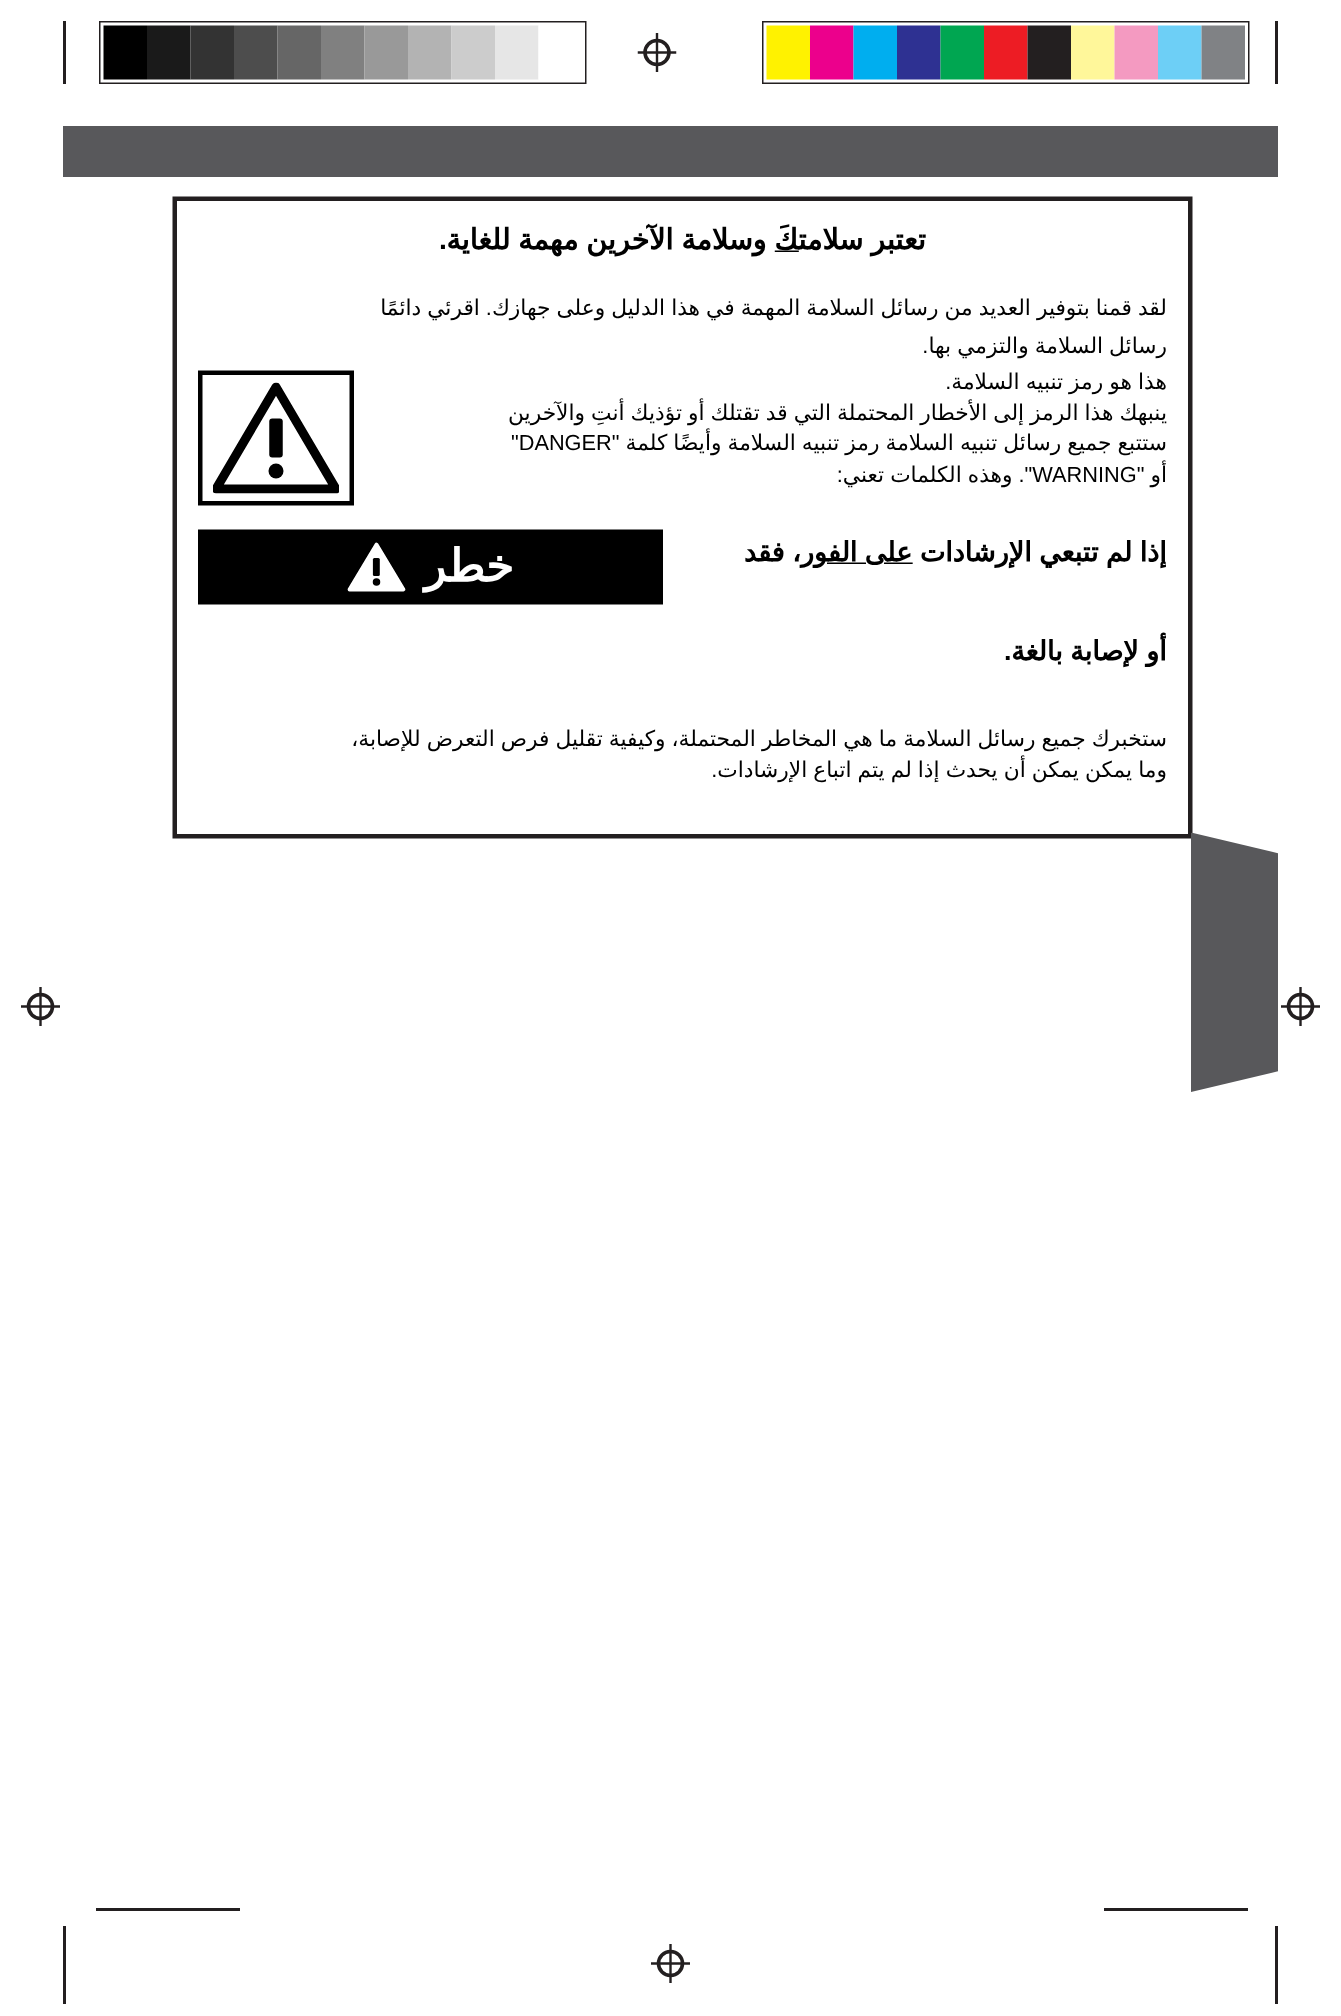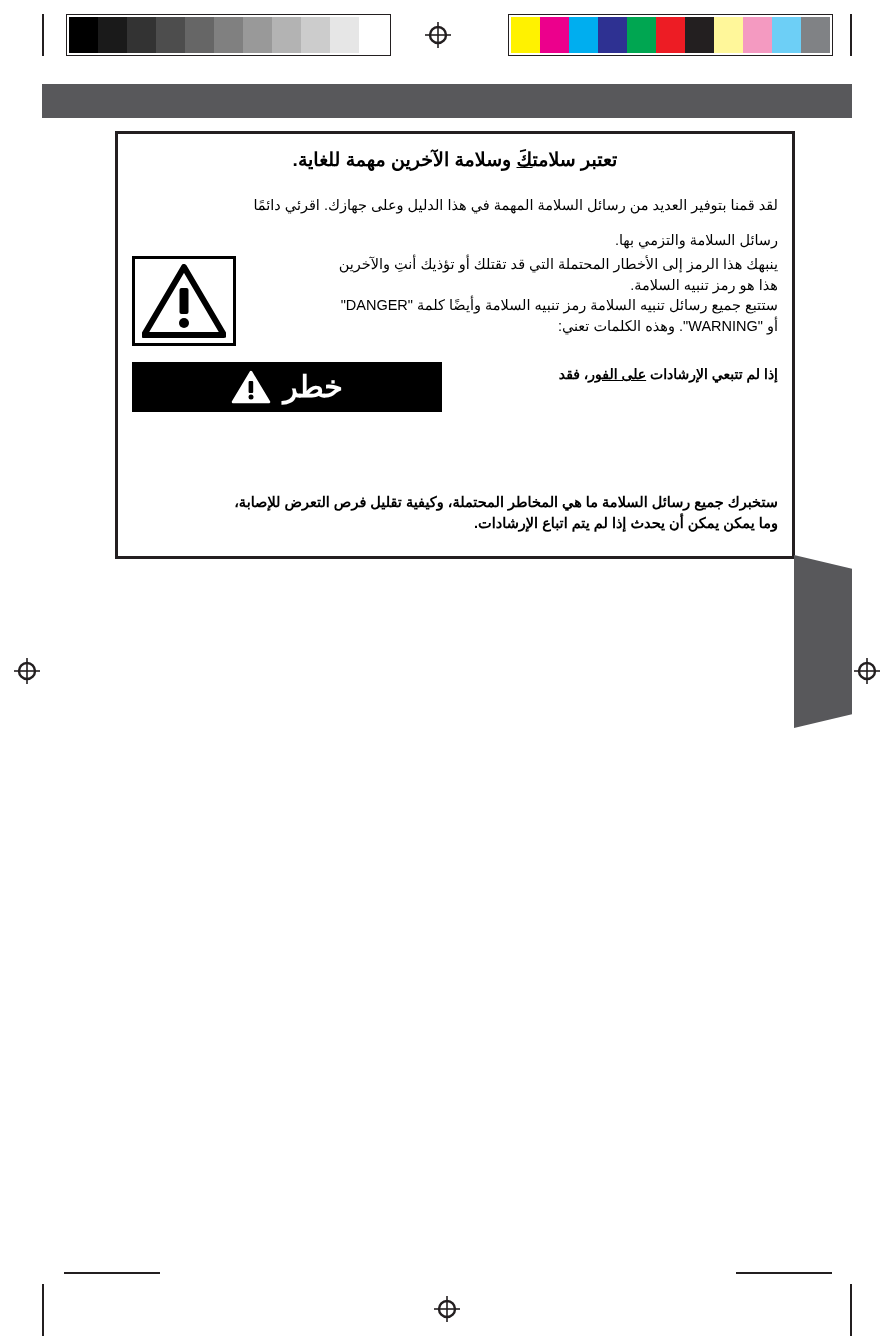--- a/index.html
+++ b/index.html
@@ -84,21 +84,21 @@
     text-align: center;
     margin: 4px 0 24px 0;
     letter-spacing: 0;
   }
   .doc-title u { text-decoration: underline; }
 
   .para {
     font-size: 14.5px;
     line-height: 1.42;
     color: #000;
-    margin: 14px 0 2px 0;
+    margin: 4px 0 2px 0;
   }
 
   
   .symbol-row {
     position: relative;
     min-height: 96px;
     margin-top: 4px;
   }
   .tri-box {
     position: absolute;
@@ -143,34 +143,33 @@
   .banner .word {
     color: #ffffff;
     font-size: 30px;
     font-weight: bold;
     line-height: 1;
   }
   .banner .tri-small svg { display: block; }
 
   .banner-text {
     margin-left: 324px;
-    font-size: 14px;
+    font-size: 18px;
     font-weight: bold;
     line-height: 1.45;
     color: #000;
     padding-top: 2px;
   }
   .banner-text u { text-decoration: underline; }
 
   .closing-para {
     font-size: 14.5px;
     line-height: 1.42;
     color: #000;
     margin-top: 10px;
-    font-weight: bold;
   }
 
   
   .side-tab {
     position: absolute;
     right: 42px;
     top: 555px;
     width: 58px;
     height: 173px;
     background: #58585b;
@@ -243,22 +242,22 @@
 
   <div class="symbol-row">
     <div class="tri-box">
       <svg width="84" height="74" viewBox="0 0 84 74">
         <polygon points="42,3 82,71 2,71" fill="#ffffff" stroke="#000000" stroke-width="6" stroke-linejoin="round"></polygon>
         <rect x="37.5" y="24" width="9" height="26" rx="2" fill="#000000"></rect>
         <circle cx="42" cy="59" r="5" fill="#000000"></circle>
       </svg>
     </div>
     <div class="symbol-text">
+      <div>هذا هو رمز تنبيه السلامة.</div>
       <div>ينبهك هذا الرمز إلى الأخطار المحتملة التي قد تقتلك أو تؤذيك أنتِ والآخرين</div>
-      <div>هذا هو رمز تنبيه السلامة.</div>
       <div>ستتبع جميع رسائل تنبيه السلامة رمز تنبيه السلامة وأيضًا كلمة "DANGER"</div>
       <div>أو "WARNING". وهذه الكلمات تعني:</div>
     </div>
   </div>
 
   <div class="banner-row">
     <div class="banner">
       <span class="word">خطر</span>
       <span class="tri-small">
         <svg width="40" height="34" viewBox="0 0 40 34">
@@ -268,20 +267,21 @@
         </svg>
       </span>
     </div>
     <div class="banner-text">
       <div><span>إذا لم تتبعي الإرشادات </span><u>على الفور</u><span>، فقد</span></div>
     </div>
   </div>
 
   <div class="banner-row">
     <div class="banner-text">
+      <div>أو لإصابة بالغة.</div>
     </div>
   </div>
 
   <div class="closing-para">
     <div>ستخبرك جميع رسائل السلامة ما هي المخاطر المحتملة، وكيفية تقليل فرص التعرض للإصابة،</div>
     <div>وما يمكن يمكن أن يحدث إذا لم يتم اتباع الإرشادات.</div>
   </div>
 
 </div>
 

